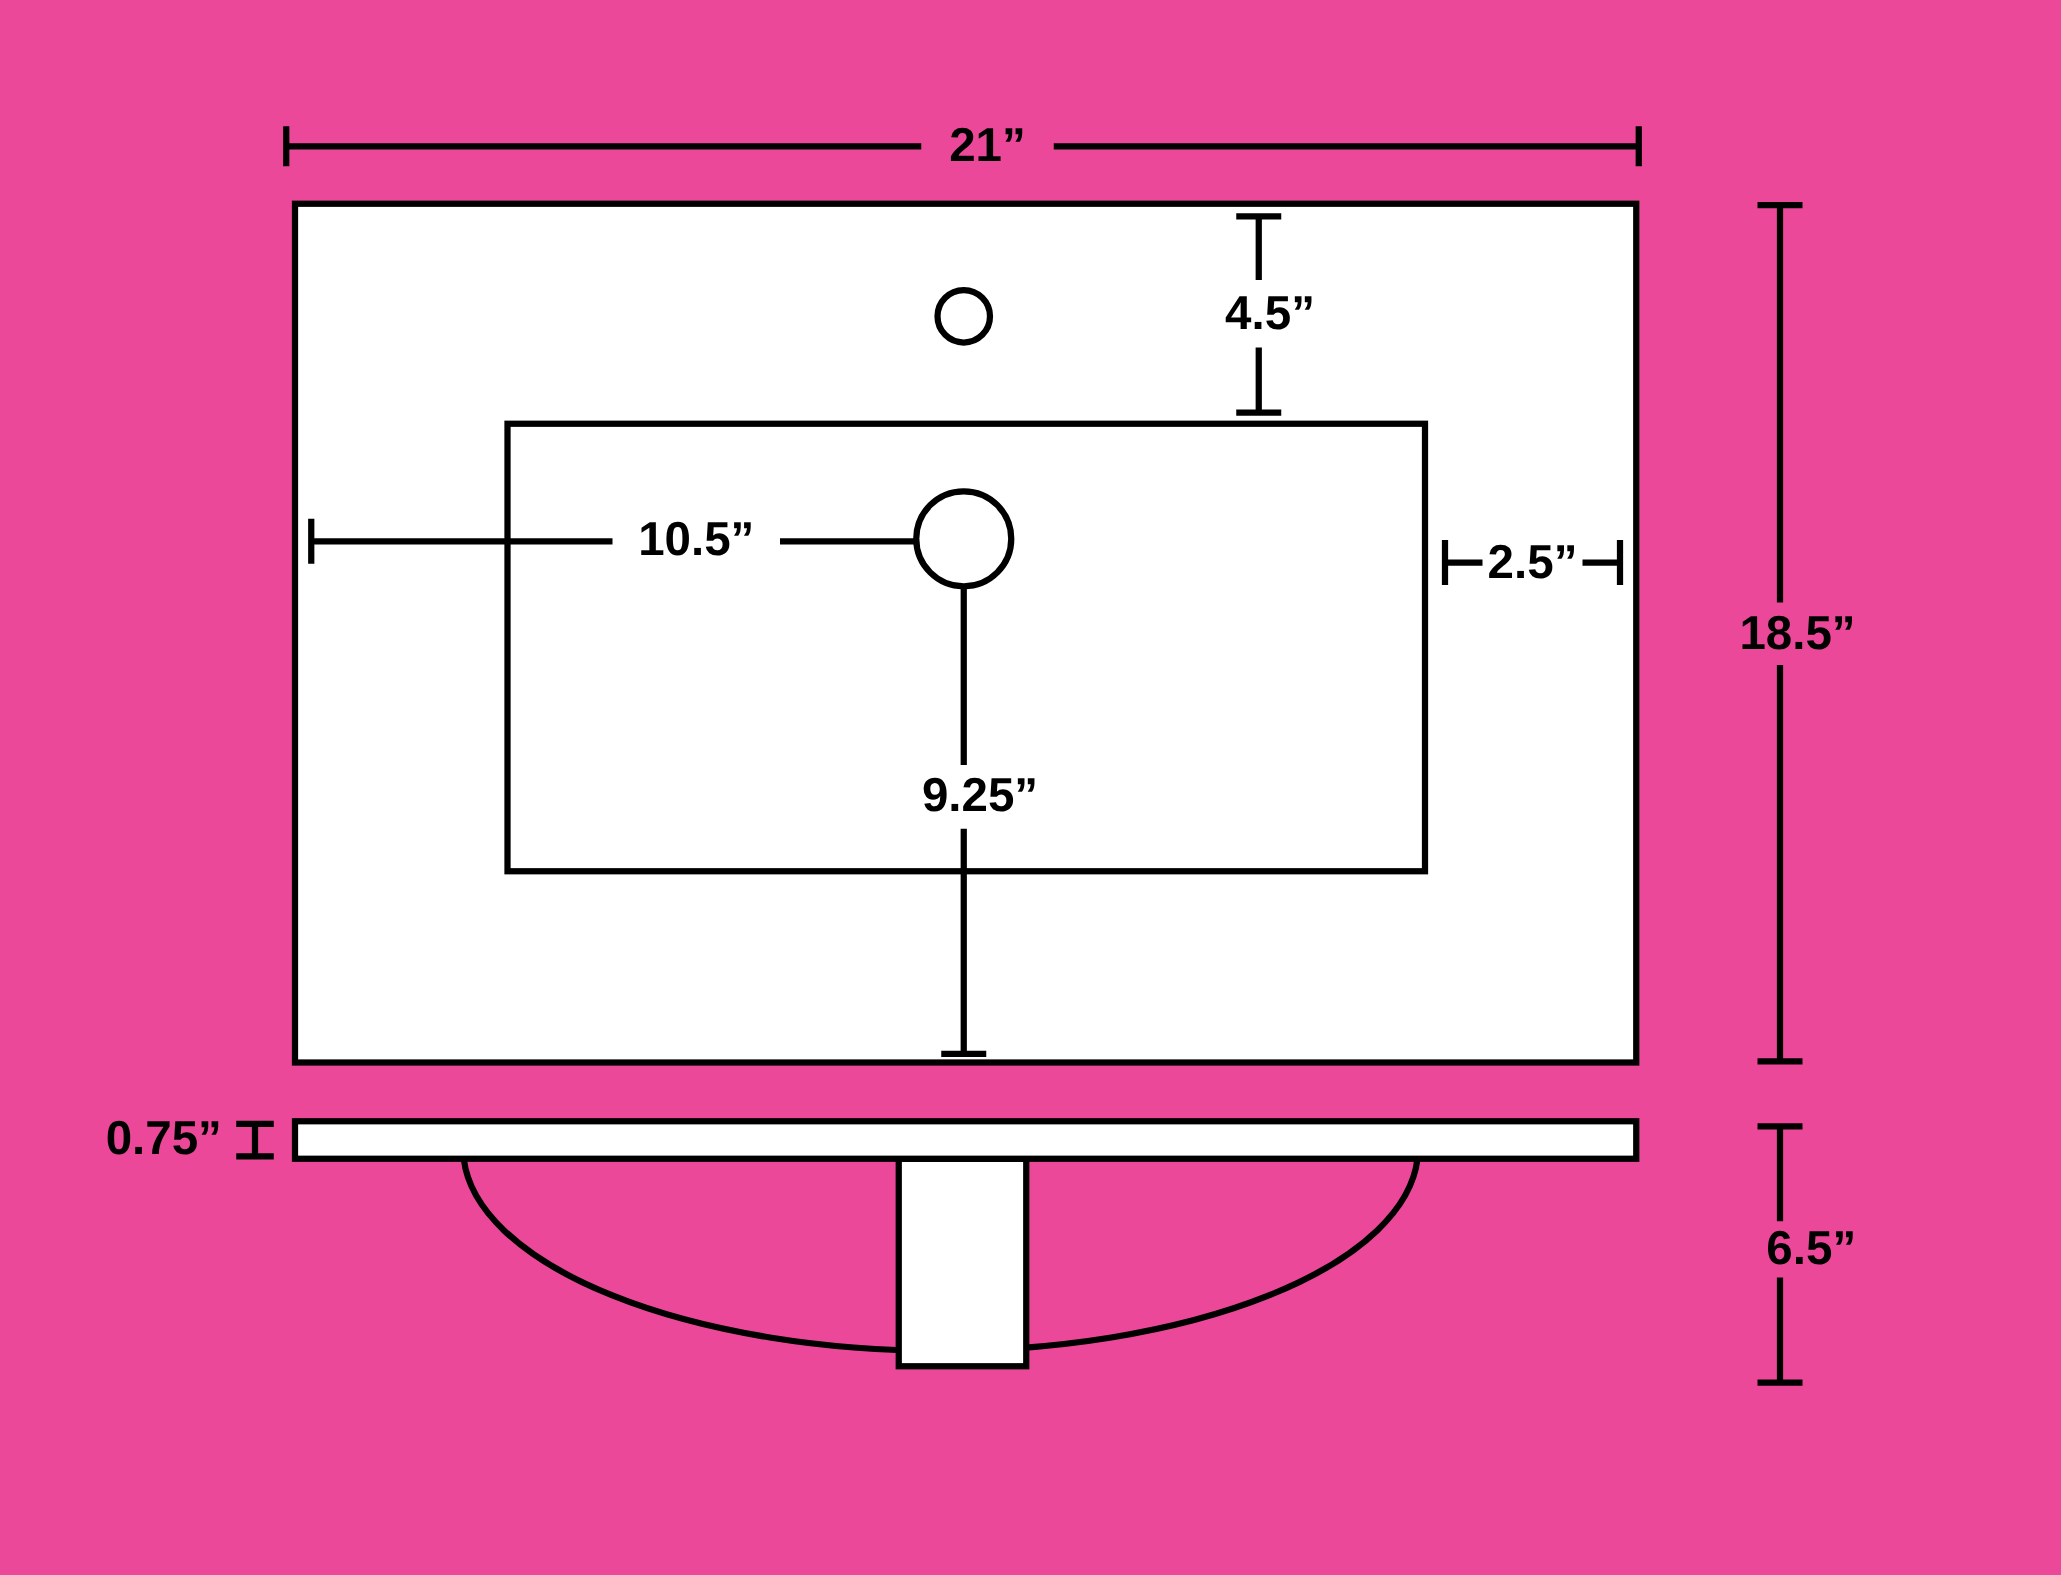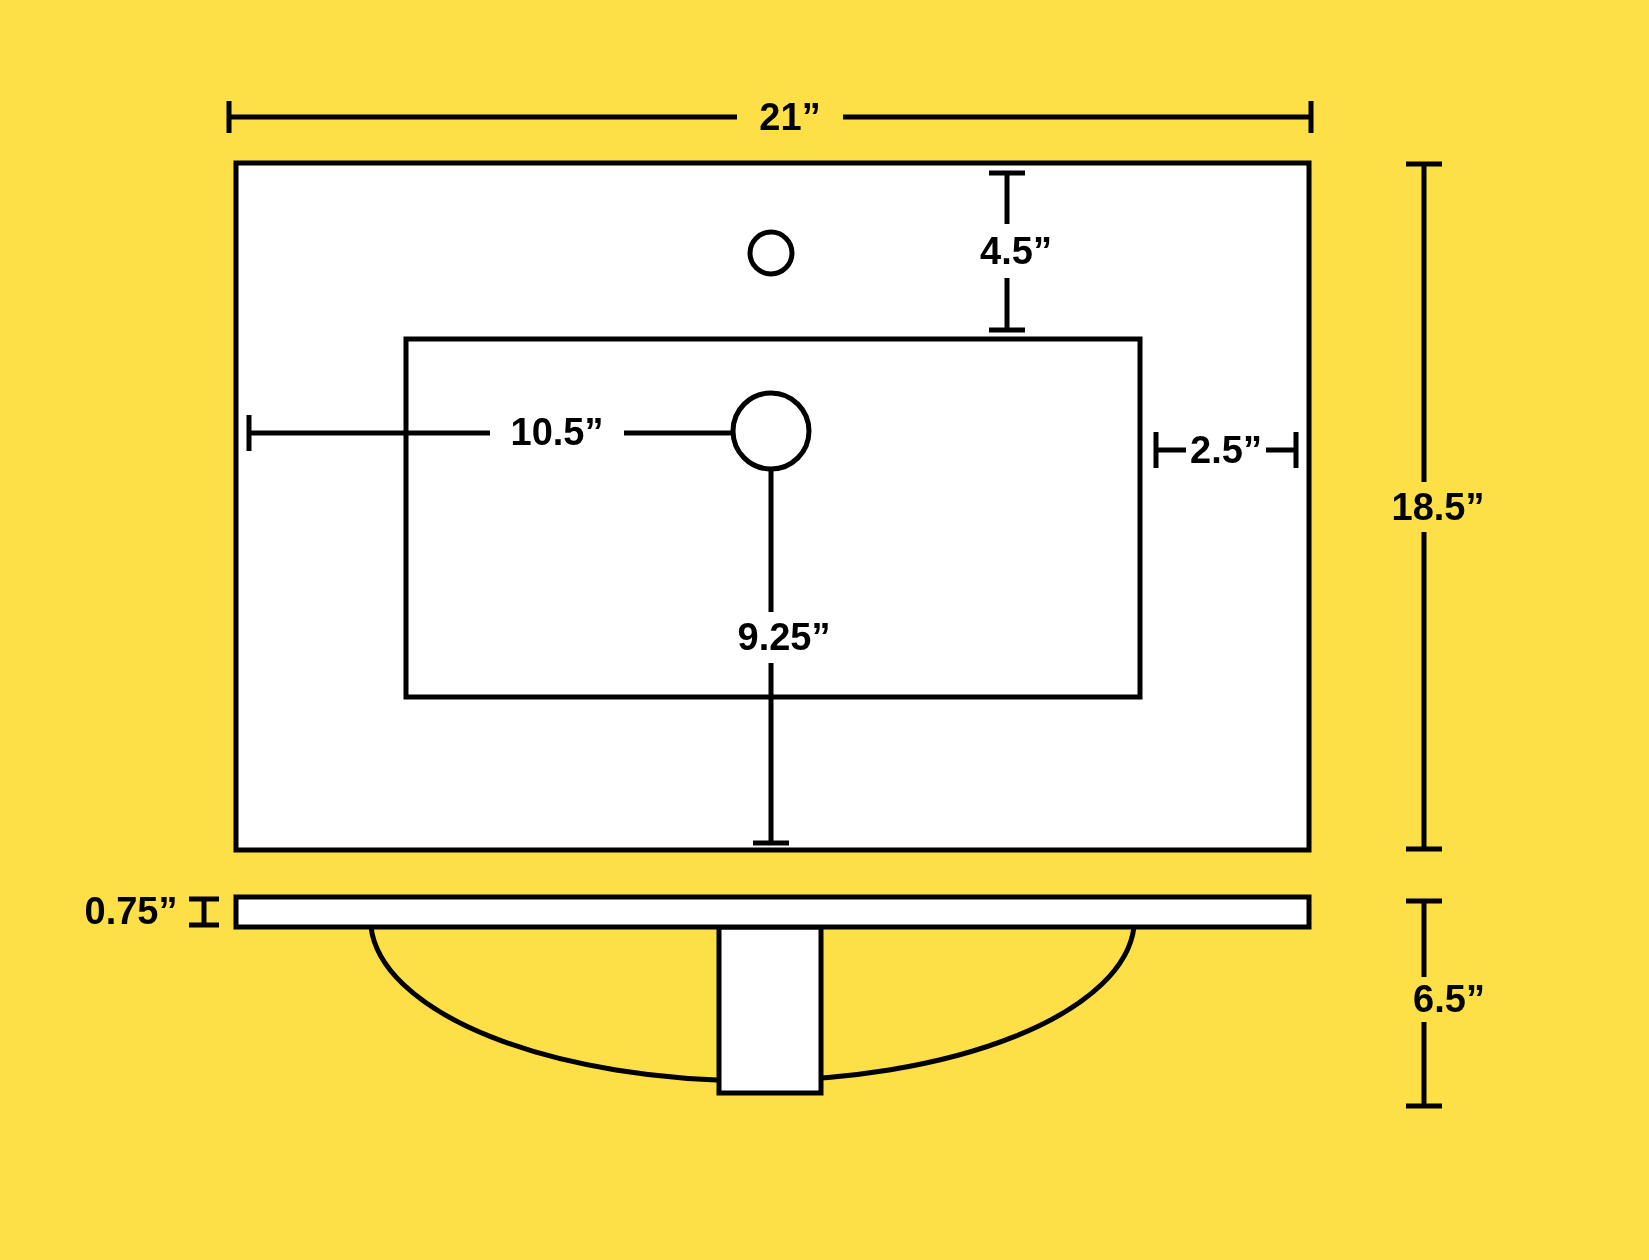--- a/index.html
+++ b/index.html
@@ -7,21 +7,21 @@
     padding: 0;
     background: #ffffff;
     width: 1649px;
     height: 1260px;
     overflow: hidden;
   }
   .stage {
     position: relative;
     width: 1649px;
     height: 1260px;
-    background: #fde047;
+    background: #ec4899;
     text-decoration: underline;
   }
   svg {
     display: block;
   }
   .outline {
     fill: #ffffff;
     stroke: #000000;
     stroke-width: 5;
   }

